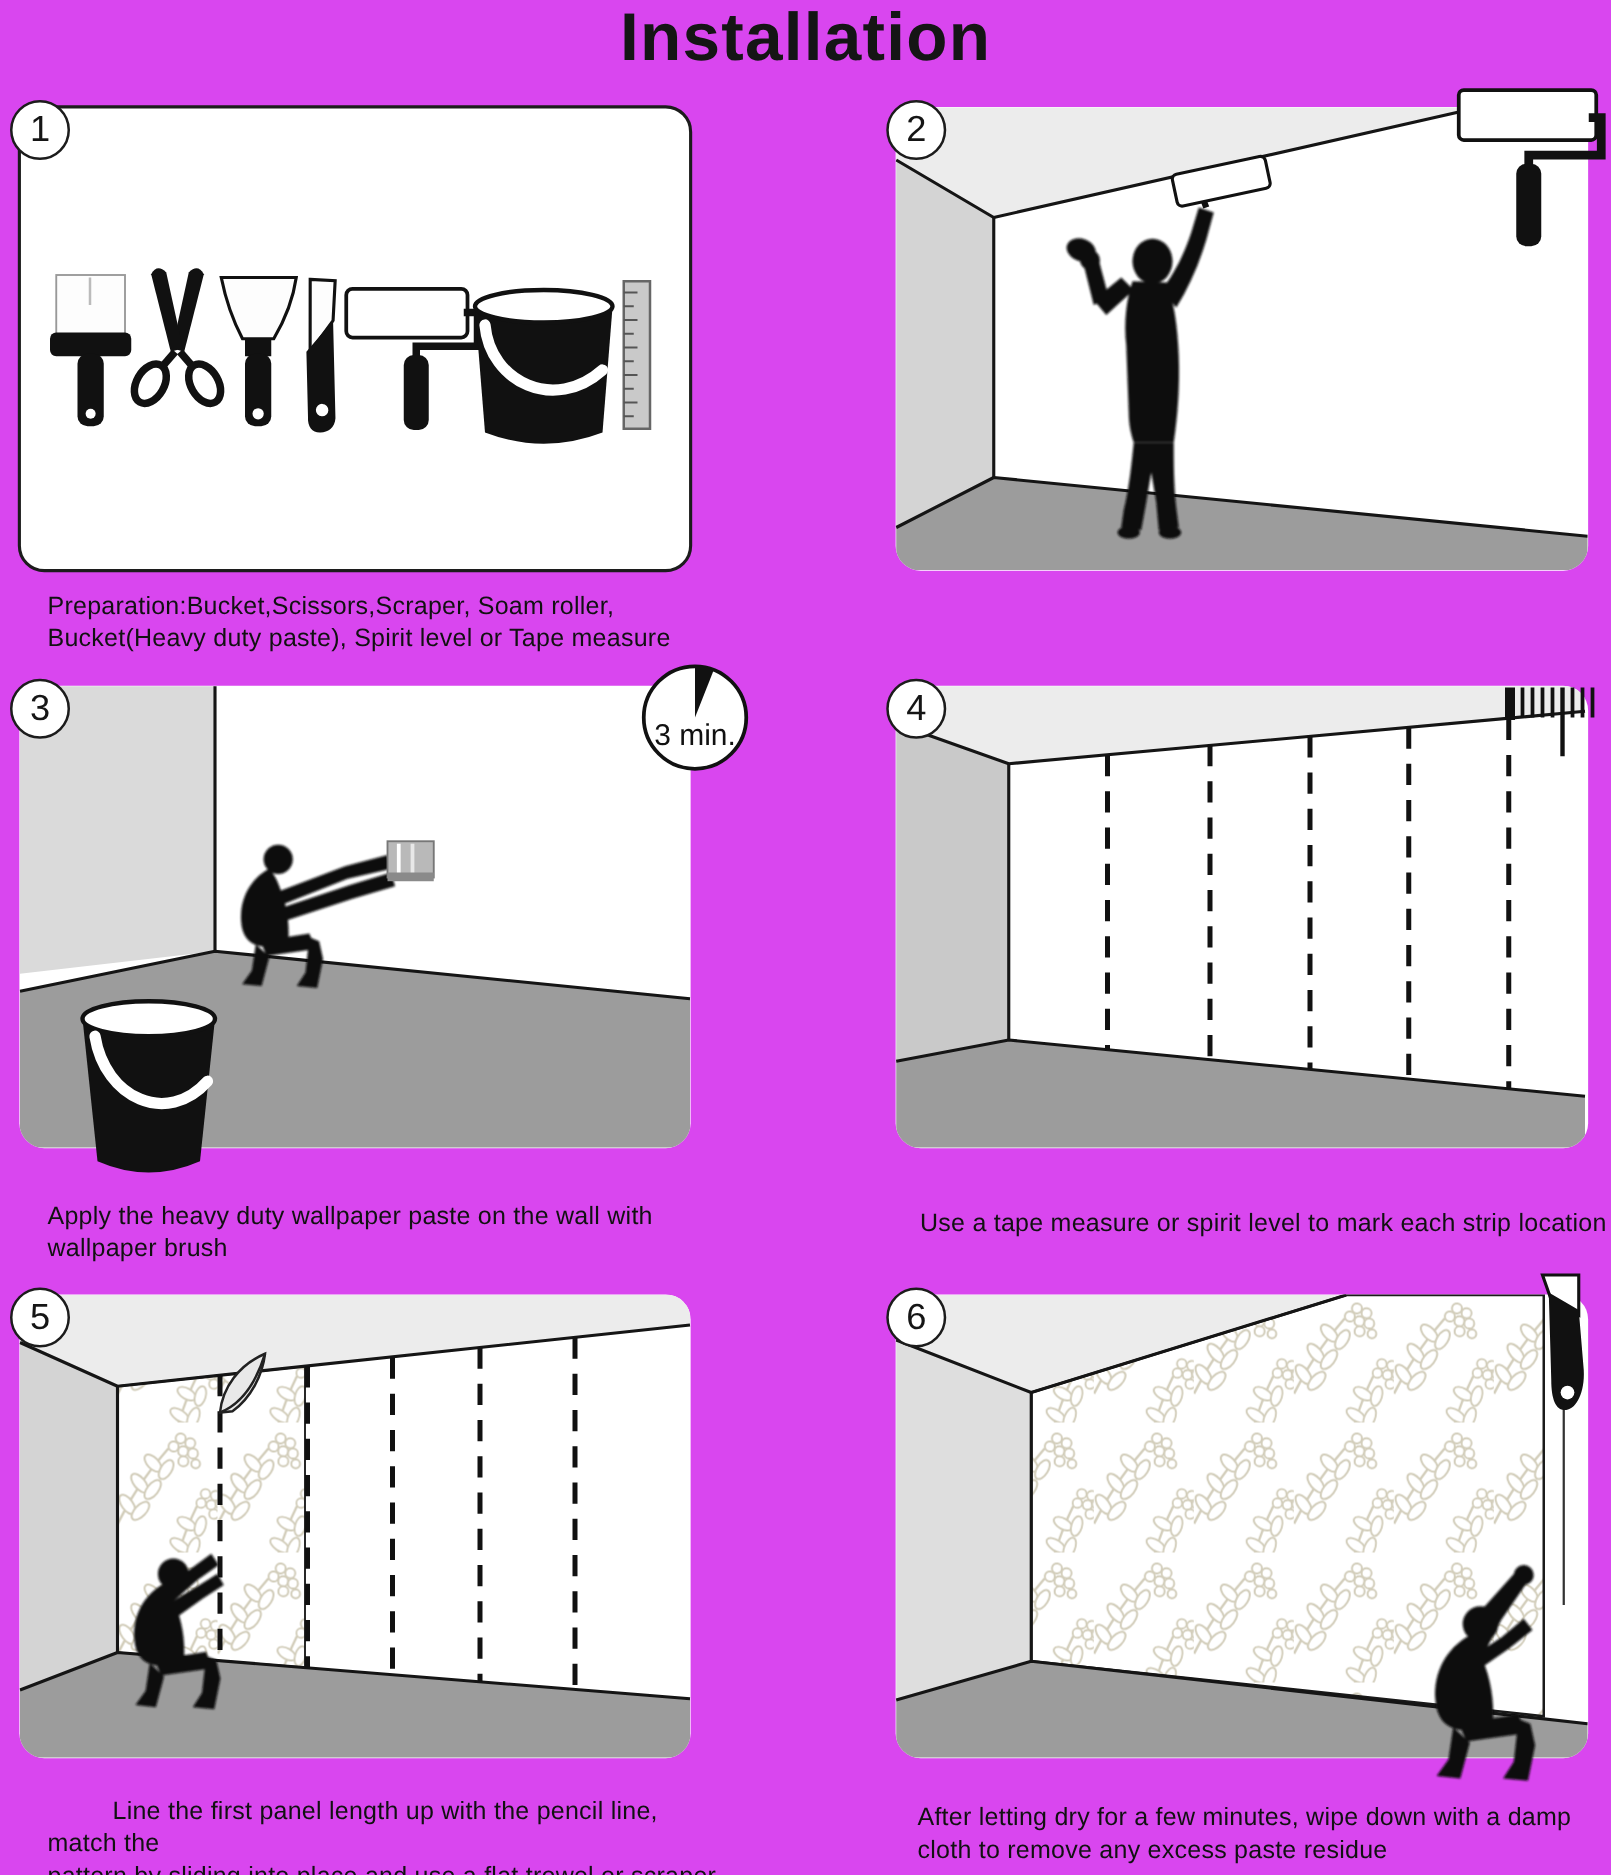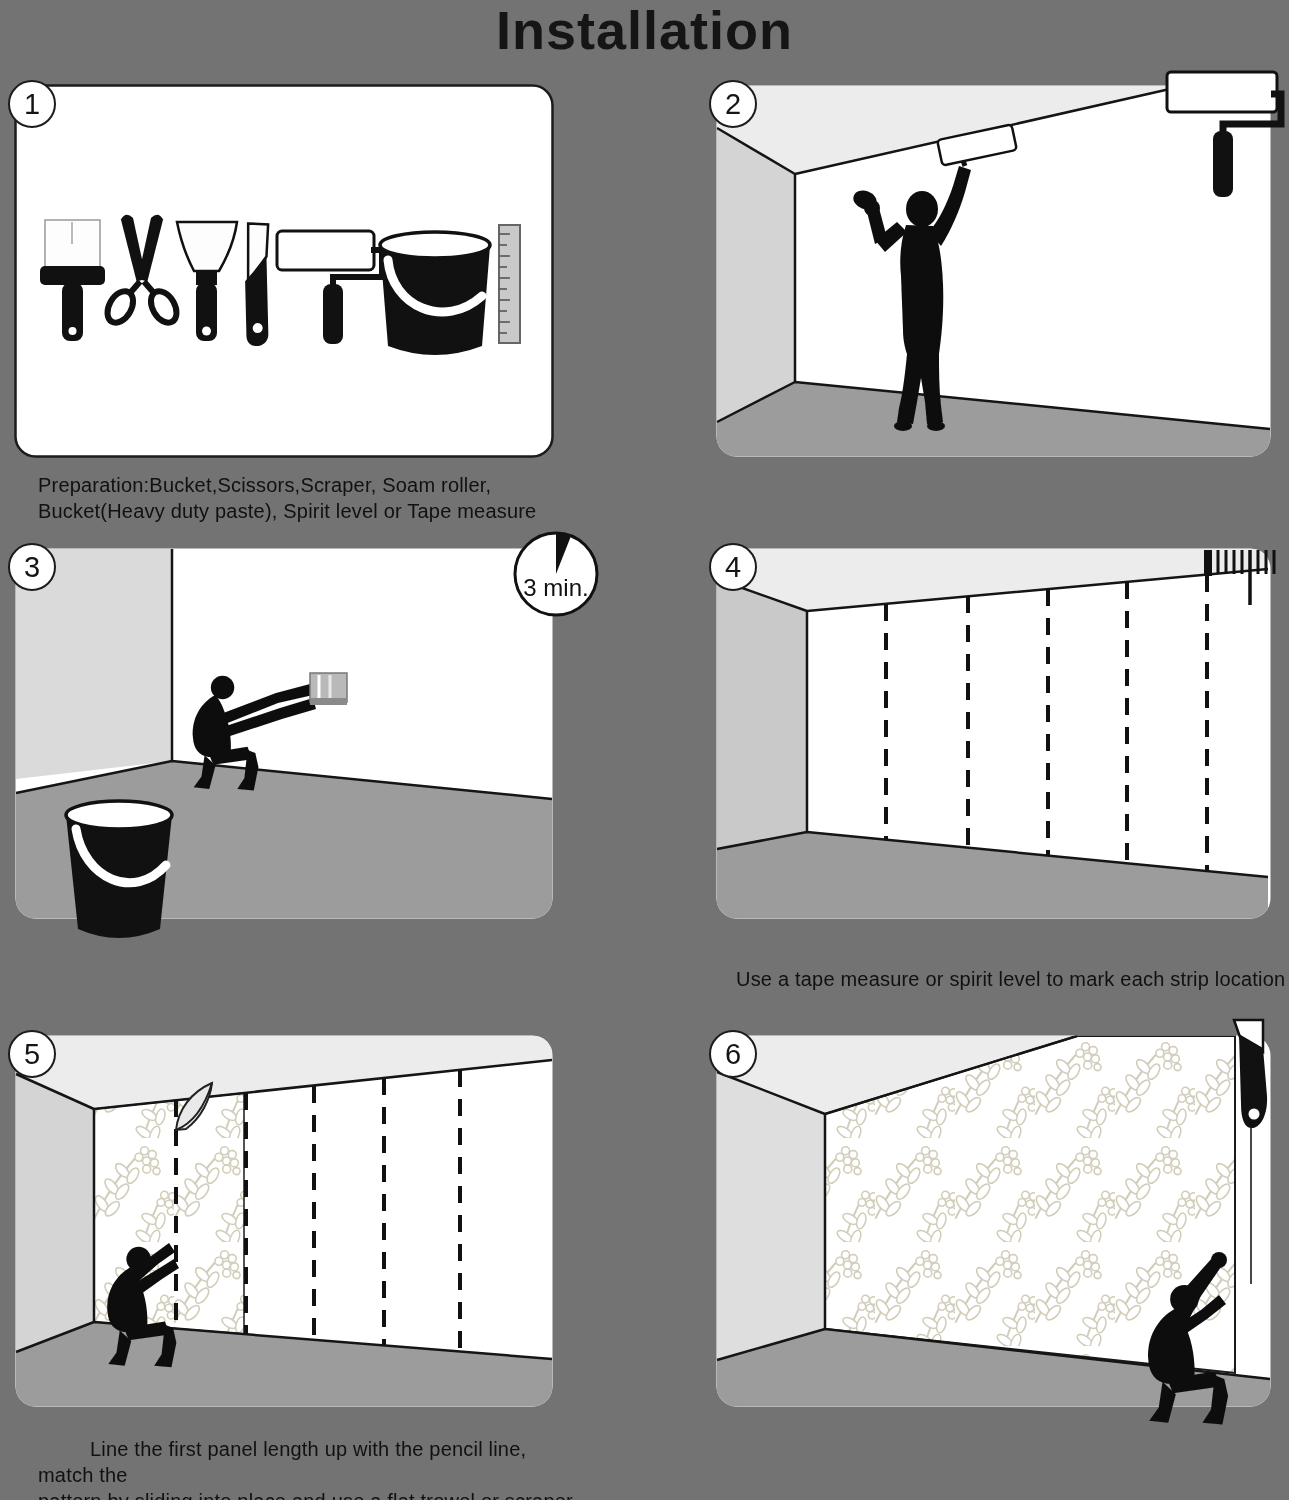--- a/index.html
+++ b/index.html
@@ -1,16 +1,16 @@
 <!DOCTYPE html>
 <html><head>
 <meta charset="utf-8">
 <style>
   html,body{margin:0;padding:0;background:#fff;}
-  .page{position:relative;width:1289px;height:1500px;background:#737373;
+  .page{position:relative;width:1289px;height:1500px;background:#d946ef;
         font-family:"Liberation Sans", sans-serif;color:#151515;overflow:hidden;}
   .title{position:absolute;left:0;right:0;top:0;text-align:center;
          font-size:54px;font-weight:700;letter-spacing:1px;line-height:60px;margin:0;}
   .panel{position:absolute;overflow:visible;}
   .badge{position:absolute;width:44px;height:44px;border:2.5px solid #1c1c1c;border-radius:50%;
          background:#fff;display:flex;align-items:center;justify-content:center;
          font-size:29px;line-height:1;z-index:6;}
   .caption{position:absolute;font-size:20px;line-height:26px;white-space:pre-line;
            letter-spacing:0.2px;margin:0;color:#111;}
   .indent{ text-indent:52px; }
@@ -332,18 +332,22 @@
 
   <div class="badge" style="left:8px;top:80px">1</div>
   <div class="badge" style="left:709px;top:80px">2</div>
   <div class="badge" style="left:8px;top:543px">3</div>
   <div class="badge" style="left:709px;top:543px">4</div>
   <div class="badge" style="left:8px;top:1030px">5</div>
   <div class="badge" style="left:709px;top:1030px">6</div>
 
   <p class="caption" style="left:38px;top:472px;width:530px">Preparation:Bucket,Scissors,Scraper, Soam roller,
 Bucket(Heavy duty paste), Spirit level or Tape measure</p>
+  <p class="caption" style="left:38px;top:960px;width:530px">Apply the heavy duty wallpaper paste on the wall with
+wallpaper brush</p>
   <p class="caption" style="left:736px;top:966px;width:560px">Use a tape measure or spirit level to mark each strip location</p>
   <p class="caption indent" style="left:38px;top:1436px;width:540px">Line the first panel length up with the pencil line, match the
 pattern by sliding into place and use a flat trowel or scraper to
 smooth out bubbles</p>
+  <p class="caption" style="left:734px;top:1441px;width:545px">After letting dry for a few minutes, wipe down with a damp
+cloth to remove any excess paste residue</p>
 
 </div>
 
 </body></html>

